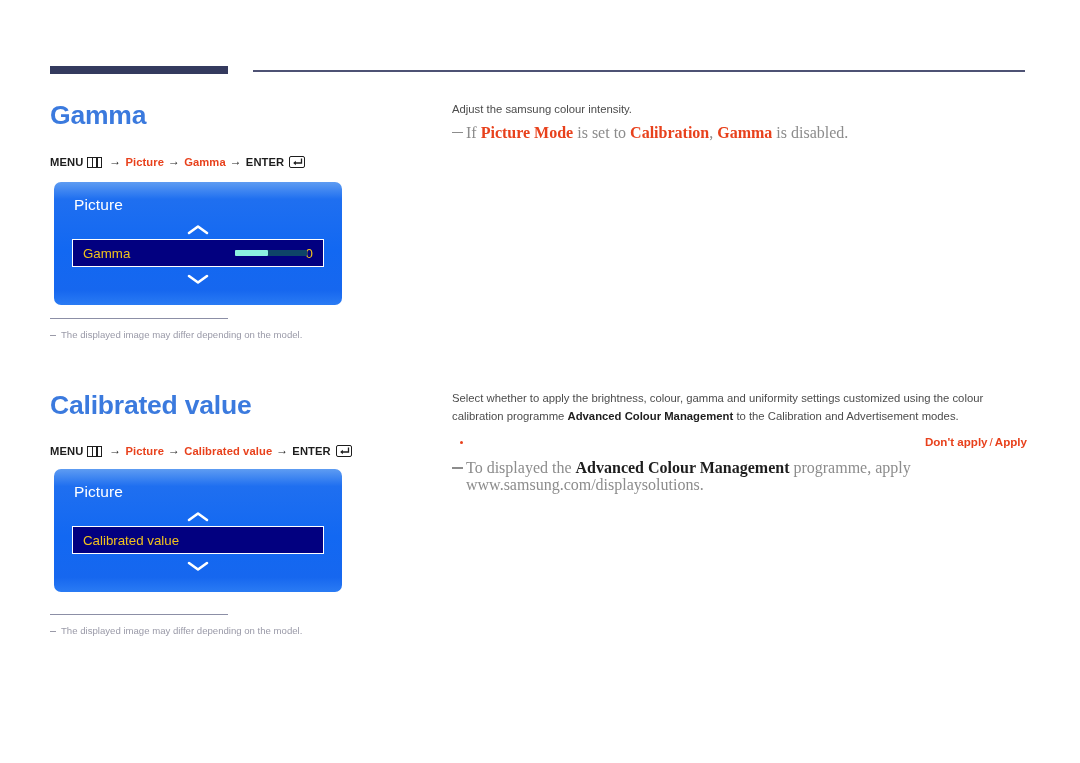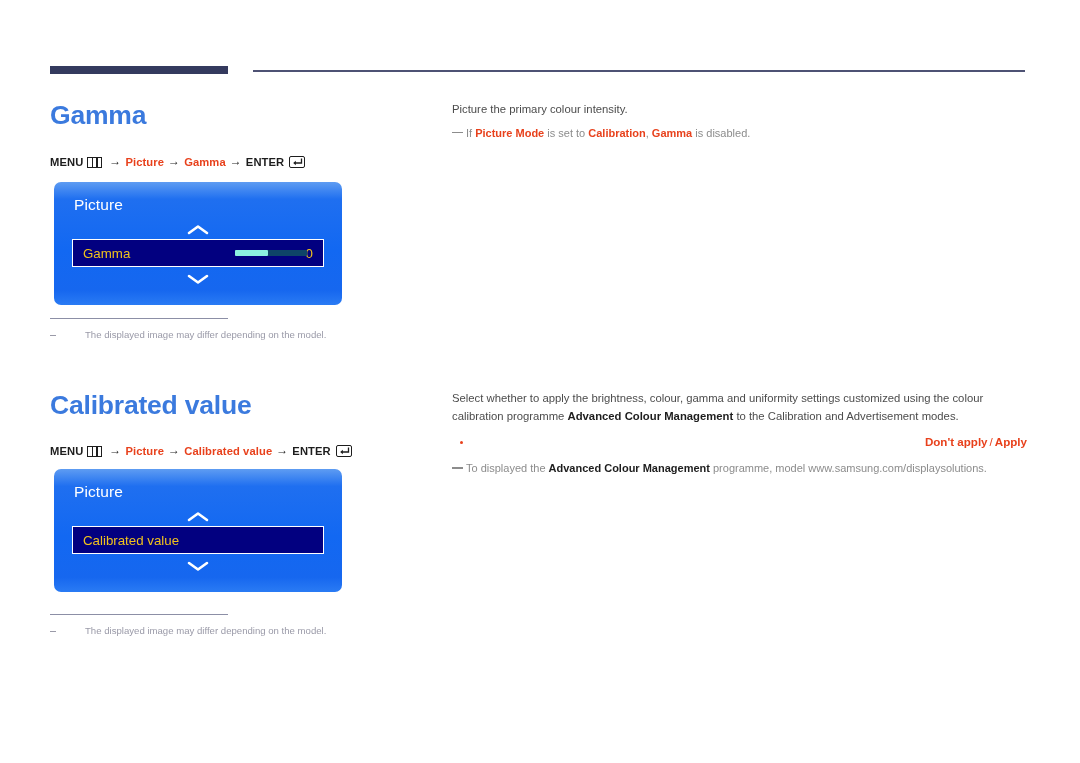--- a/index.html
+++ b/index.html
@@ -104,39 +104,39 @@
     background: #8cf0e0; border-radius: 1px;
   }
 
   
   .fnote { position: absolute; left: 50px; width: 330px; }
   #fnote1 { top: 318px; }
   #fnote2 { top: 614px; }
   .fnote .rule { width: 178px; height: 1.2px; background: #8c8fa6; }
   .fnote .txt {
     margin-top: 10px; font-size: 9.6px; color: #9a9aa8;
-    display: flex; align-items: flex-start; white-space: nowrap; gap: 24px;
+    display: flex; align-items: flex-start; white-space: nowrap;
   }
   .fnote .dash {
     display: inline-block; width: 6px; height: 1.3px; background: #9a9aa8;
     margin: 6px 5px 0 0; flex: none;
   }
 
   
   .right-col { position: absolute; left: 452px; width: 575px; }
   #right1 { top: 101px; }
   #right2 { top: 390px; }
 
   .body-txt {
     font-size: 11.3px; color: #4c4c4c; line-height: 17.5px;
   }
 
   .note {
     display: flex; align-items: flex-start;
-    font-size: 11px; color: #8c8c8c; line-height: 16.5px;
+    font-size: 16px; color: #8c8c8c; line-height: 16.5px; font-family: Liberation Serif, serif;
   }
   .note .em-dash {
     display: inline-block; width: 11px; height: 1.6px; background: #8c8c8c;
     margin: 7px 3px 0 0; flex: none;
   }
 
   .bullet-line {
     display: flex; align-items: flex-start;
     font-size: 11.6px; line-height: 16px; margin: 9px 0 0 0; justify-content: space-between;
   }
@@ -201,21 +201,21 @@
 
   <div class="fnote" id="fnote1">
     <div class="rule"></div>
     <div class="txt">
       <span class="dash"></span>
       <span>The displayed image may differ depending on the model.</span>
     </div>
   </div>
 
   <div class="right-col" id="right1">
-    <div class="body-txt">Picture the primary colour intensity.</div>
+    <div class="body-txt">Adjust the samsung colour intensity.</div>
     <div class="sp6"></div>
     <div class="note">
       <span class="em-dash"></span>
       <span><span>If </span><span style="font-weight: bold; color: rgb(232, 65, 28);">Picture Mode</span><span> is set to </span><span style="font-weight: bold; color: rgb(232, 65, 28);">Calibration</span><span>, </span><span style="font-weight: bold; color: rgb(232, 65, 28);">Gamma</span><span> is disabled.</span></span>
     </div>
   </div>
 
   <div class="sec-title" id="sec2-title">Calibrated value</div>
 
   <div class="crumb" id="crumb2">
@@ -265,18 +265,18 @@
     <div class="body-txt"><span>Select whether to apply the brightness, colour, gamma and uniformity settings customized using the colour calibration programme </span><span style="font-weight: bold; color: rgb(29, 29, 29);">Advanced Colour Management</span><span> to the Calibration and Advertisement modes.</span></div>
     <div class="bullet-line">
       <span class="dot"></span>
       <span>
         <span class="opt">Don't apply</span><span class="sep">/</span><span class="opt">Apply</span>
       </span>
     </div>
     <div class="sp10"></div>
     <div class="note">
       <span class="em-dash"></span>
-      <span><span>To displayed the </span><span style="font-weight: bold; color: rgb(29, 29, 29);">Advanced Colour Management</span><span> programme, model www.samsung.com/displaysolutions.</span></span>
+      <span><span>To displayed the </span><span style="font-weight: bold; color: rgb(29, 29, 29);">Advanced Colour Management</span><span> programme, apply www.samsung.com/displaysolutions.</span></span>
     </div>
     <div class="sp6"></div>
   </div>
 
 </div>
 
 </body></html>

